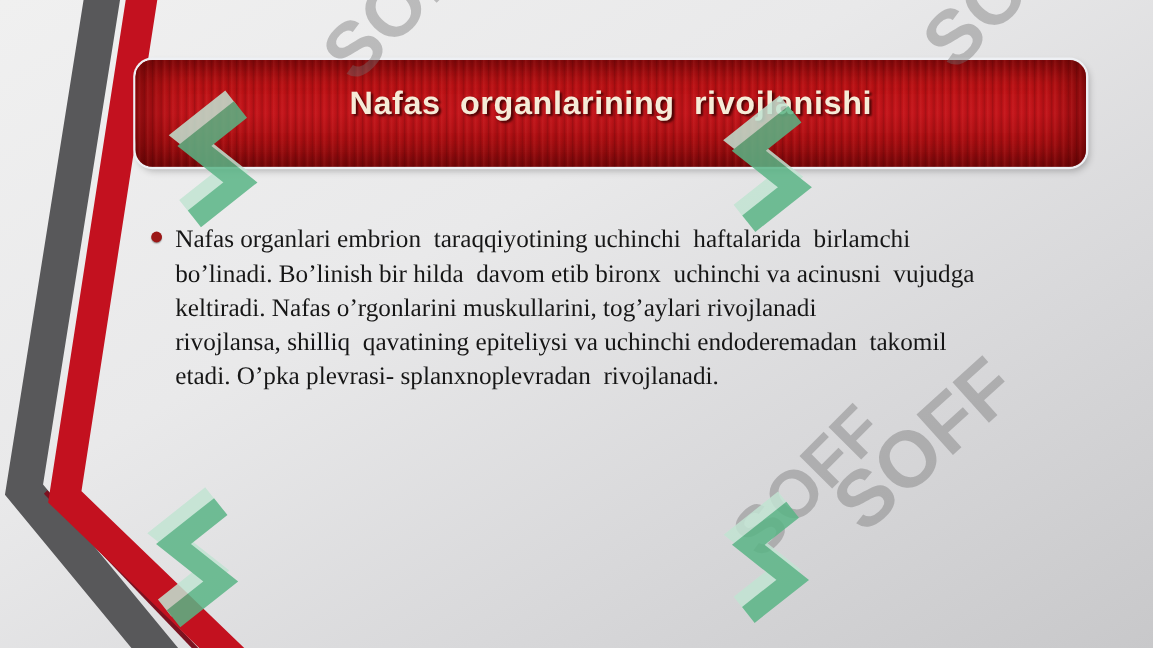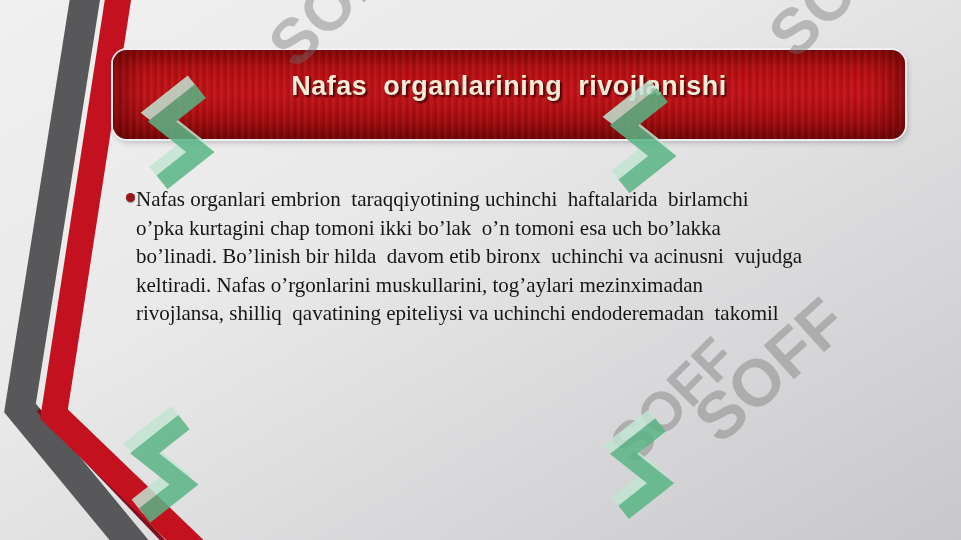--- a/index.html
+++ b/index.html
@@ -52,21 +52,21 @@
   .body-block {
     position: absolute; left: 124px; top: 185px;
     width: 790px; z-index: 6;
   }
   .bullet-dot {
     position: absolute; left: 2px; top: 8px;
     width: 9px; height: 9px; border-radius: 50%;
     background: #9c1717;
     box-shadow: 0 1px 1px rgba(0,0,0,.35);
   }
-  .lines { margin-left: 12px; }
+  .lines { margin-left: 22px; }
   .line {
     font-family: "Liberation Serif", serif;
     font-size: 21px; line-height: 28.5px;
     color: #161616;
     white-space: pre;
   }
 
   
   .wm-text {
     position: absolute; z-index: 8;
@@ -106,24 +106,24 @@
   </svg>
 
   <div class="title-bar">
     <div class="title-text">Nafas  organlarining  rivojlanishi</div>
   </div>
 
   <div class="body-block">
     <span class="bullet-dot"></span>
     <div class="lines">
       <div class="line">Nafas organlari embrion  taraqqiyotining uchinchi  haftalarida  birlamchi</div>
-      <div class="line">o’pka kurtagini chap tomoni ikki bo’lak  o’n tomoni esa uch bo’lakka</div>
       <div class="line">bo’linadi. Bo’linish bir hilda  davom etib bironx  uchinchi va acinusni  vujudga</div>
-      <div class="line">keltiradi. Nafas o’rgonlarini muskullarini, tog’aylari mezinximadan</div>
+      <div class="line">keltiradi. Nafas o’rgonlarini muskullarini, tog’aylari rivojlanadi</div>
       <div class="line">rivojlansa, shilliq  qavatining epiteliysi va uchinchi endoderemadan  takomil</div>
+      <div class="line">etadi. O’pka plevrasi- splanxnoplevradan  rivojlanadi.</div>
     </div>
   </div>
 
   <div class="wm-text wm1">SOFF</div>
   <div class="wm-text wm2">SOFF</div>
   <div class="wm-text wm3">SOFF</div>
   <div class="wm-text wm4">SOFF</div>
 
   <svg class="soff-logo logoA" viewBox="0 0 100 130" aria-hidden="true">
     <path class="glyph light" d="M78 14 L30 52 L78 90 L30 128" transform="translate(-9,-11)"></path>

